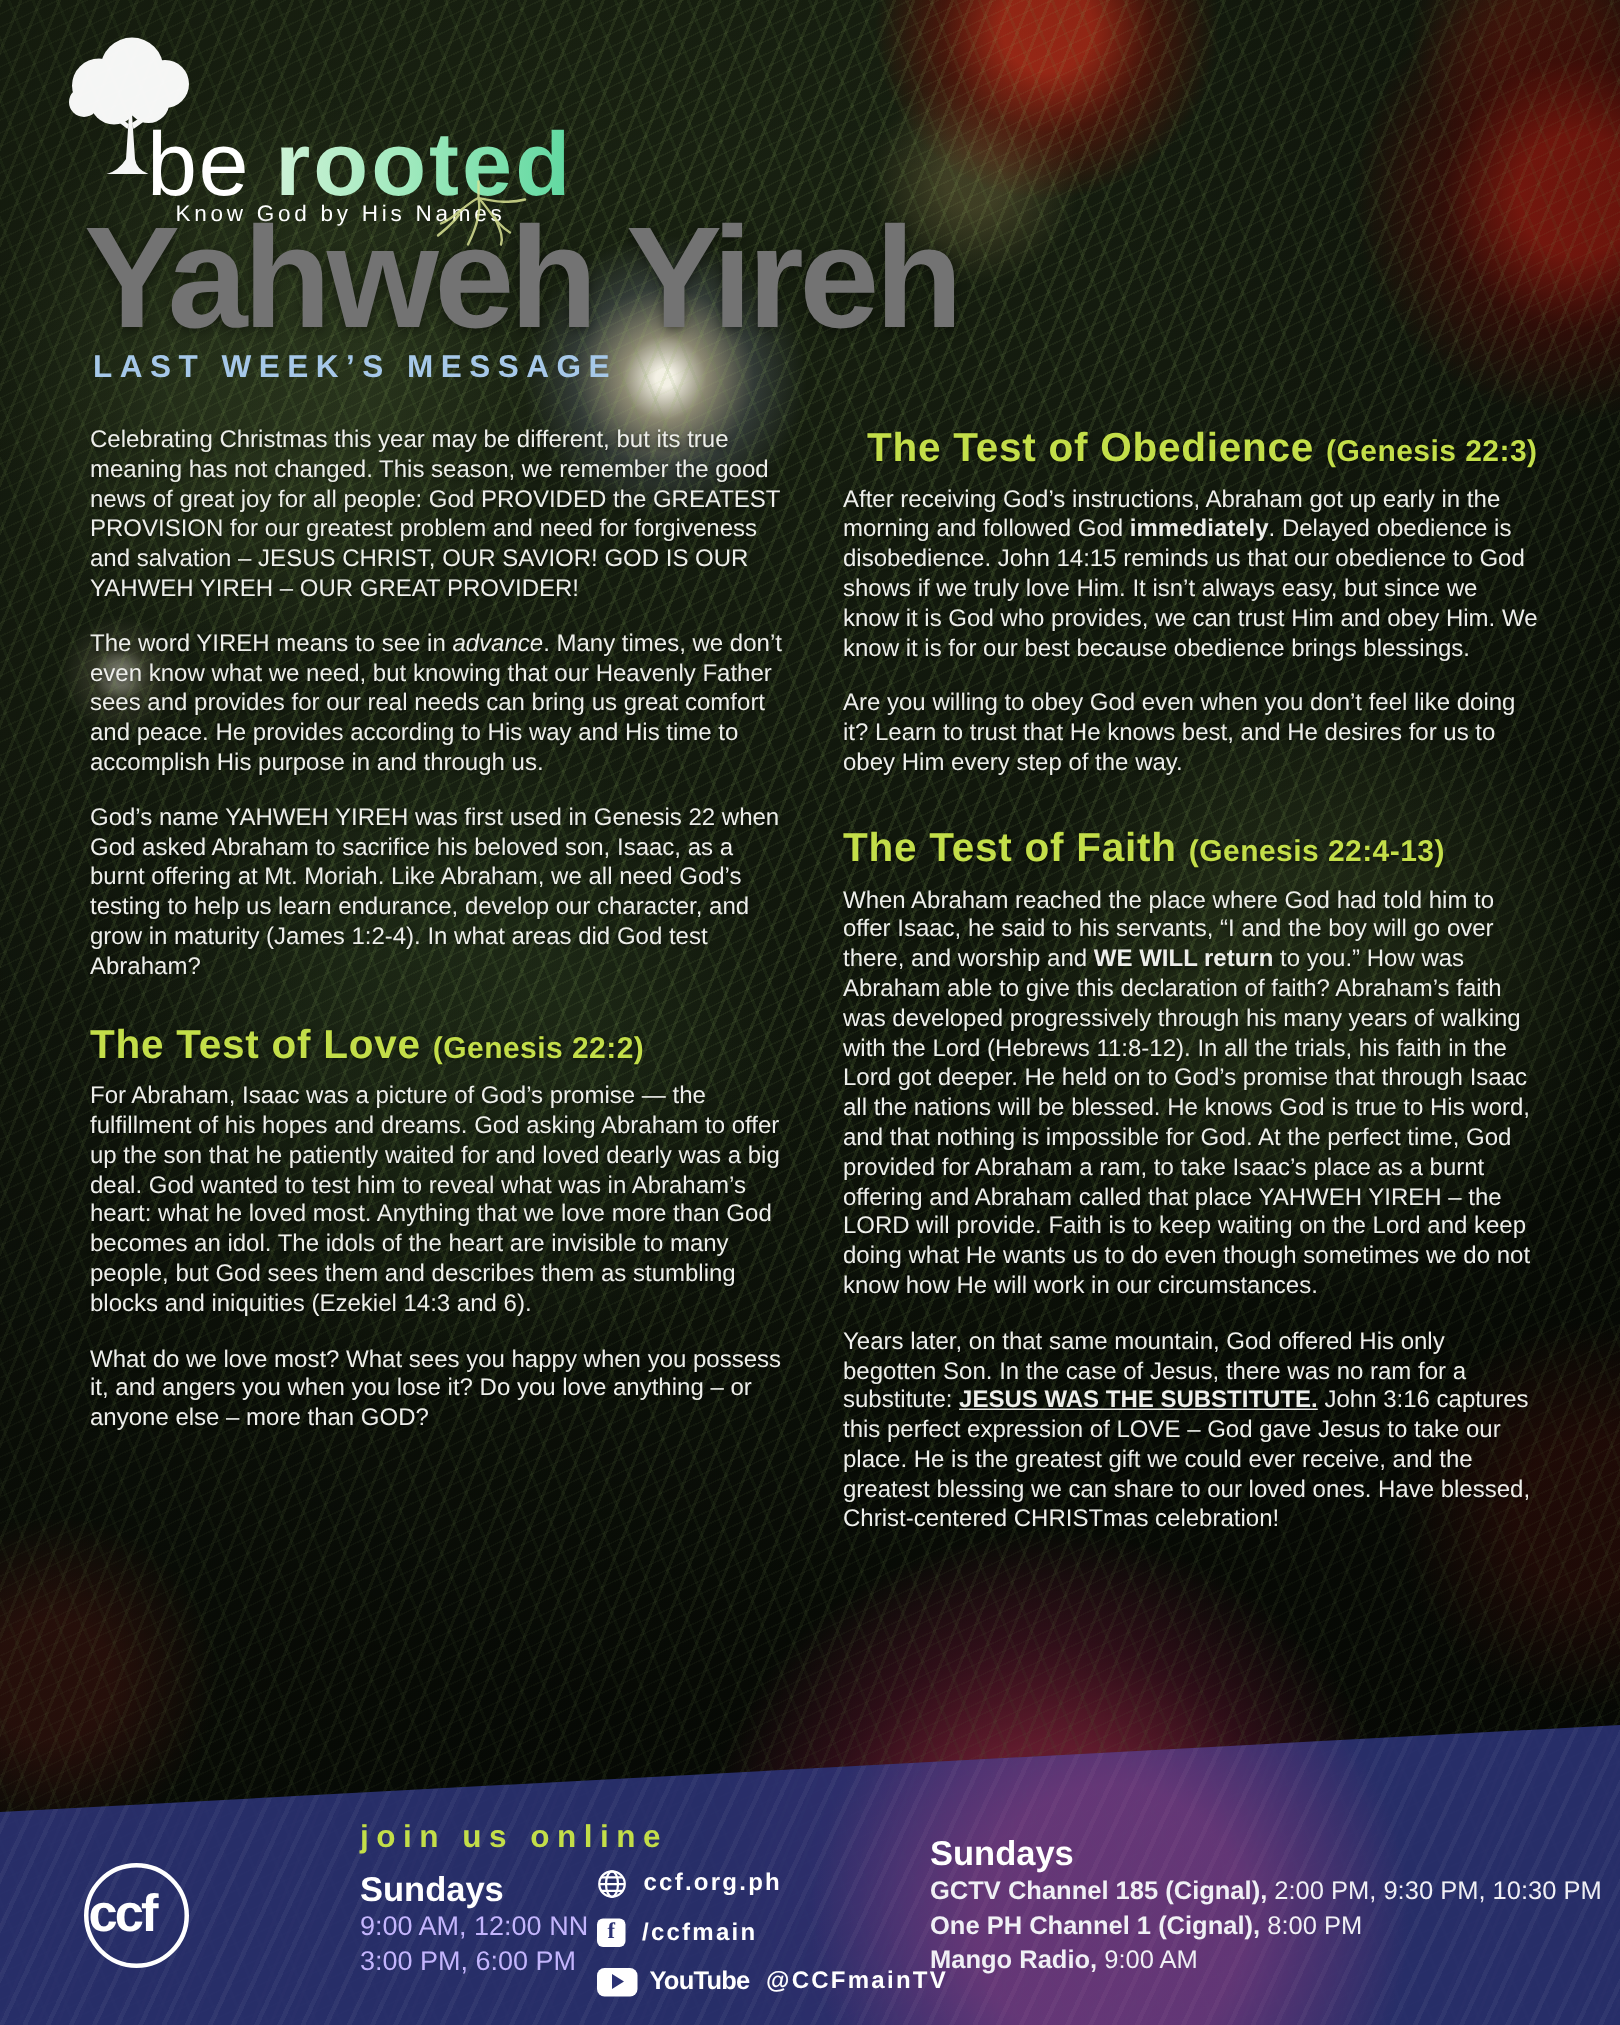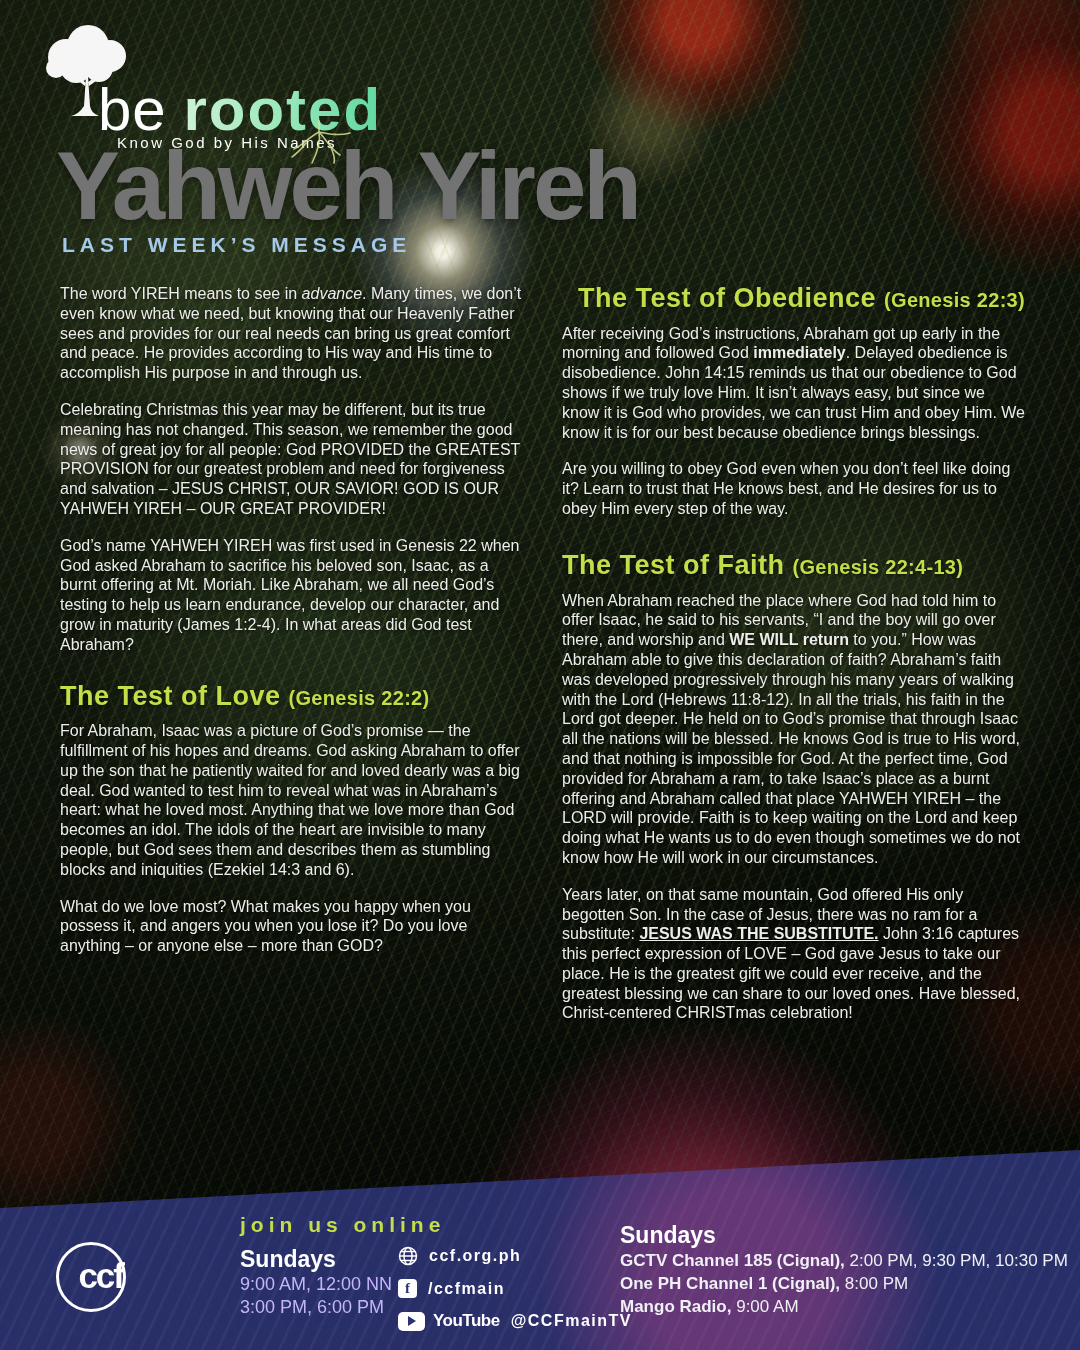--- a/index.html
+++ b/index.html
@@ -65,21 +65,21 @@
 
   
   .footer{position:absolute;left:0;top:1150px;width:1080px;height:200px;z-index:3;
      clip-path:polygon(0 29%,100% 0,100% 100%,0 100%);
      background:rgba(44,51,118,.88);}
   .footer::before{content:'';position:absolute;inset:0;
      background:
        radial-gradient(circle at 740px 130px, rgba(215,70,140,.30) 0 90px, transparent 200px),
        repeating-linear-gradient(115deg, rgba(255,255,255,.045) 0 3px, transparent 3px 14px);}
   .ccf-logo{position:absolute;left:56px;top:92px;width:70px;height:70px;border:3.5px solid #fff;
-     border-radius:50%;display:flex;align-items:center;justify-content:flex-end;
+     border-radius:50%;display:flex;align-items:center;justify-content:flex-start;
      color:#fff;font-weight:800;font-size:35px;letter-spacing:-2px;padding-bottom:2px;box-sizing:border-box;}
   .f-head{color:#c3de49;font-weight:700;font-size:21px;letter-spacing:5px;white-space:nowrap;}
   .f-day{color:#fff;font-weight:700;font-size:23px;margin-top:9px;}
   .f-time{color:#c4b5fd;font-size:18px;line-height:23px;}
   .f-online{position:absolute;left:240px;top:63px;}
   .f-social{position:absolute;left:398px;top:96px;}
   .social-row{display:flex;align-items:center;margin-bottom:13px;color:#fff;}
   .social-label{font-size:16px;letter-spacing:1.5px;font-weight:700;margin-left:11px;white-space:nowrap;}
   .fb-icon{width:19px;height:19px;background:#fff;border-radius:4px;display:flex;align-items:center;
      justify-content:center;color:#2b3274;font-weight:800;font-size:15px;font-family:"Liberation Serif",serif;}
@@ -121,26 +121,26 @@
         <path d="M22 24 C18 30 14 33 8 38"></path>
         <path d="M46 26 C48 32 52 38 50 44"></path>
       </g>
     </svg>
   </div>
 
   <div class="title">Yahweh Yireh</div>
   <div class="subtitle">LAST WEEK’S MESSAGE</div>
 
   <div class="col col-left">
+    <p>Celebrating Christmas this year may be different, but its true meaning has not changed. This season, we remember the good news of great joy for all people: God PROVIDED the GREATEST PROVISION for our greatest problem and need for forgiveness and salvation – JESUS CHRIST, OUR SAVIOR! GOD IS OUR YAHWEH YIREH – OUR GREAT PROVIDER!</p>
     <p><span>The word YIREH means to see in </span><span class="seg-i">advance</span><span>. Many times, we don’t even know what we need, but knowing that our Heavenly Father sees and provides for our real needs can bring us great comfort and peace. He provides according to His way and His time to accomplish His purpose in and through us.</span></p>
-    <p>Celebrating Christmas this year may be different, but its true meaning has not changed. This season, we remember the good news of great joy for all people: God PROVIDED the GREATEST PROVISION for our greatest problem and need for forgiveness and salvation – JESUS CHRIST, OUR SAVIOR! GOD IS OUR YAHWEH YIREH – OUR GREAT PROVIDER!</p>
     <p>God’s name YAHWEH YIREH was first used in Genesis 22 when God asked Abraham to sacrifice his beloved son, Isaac, as a burnt offering at Mt. Moriah. Like Abraham, we all need God’s testing to help us learn endurance, develop our character, and grow in maturity (James 1:2-4). In what areas did God test Abraham?</p>
     <div class="sec-h"><span>The Test of Love</span> <span class="ref">(Genesis 22:2)</span></div>
     <p>For Abraham, Isaac was a picture of God’s promise — the fulfillment of his hopes and dreams. God asking Abraham to offer up the son that he patiently waited for and loved dearly was a big deal. God wanted to test him to reveal what was in Abraham’s heart: what he loved most. Anything that we love more than God becomes an idol. The idols of the heart are invisible to many people, but God sees them and describes them as stumbling blocks and iniquities (Ezekiel 14:3 and 6).</p>
-    <p>What do we love most? What makes you happy when you possess it, and angers you when you lose it? Do you love anything – or anyone else – more than GOD?</p>
+    <p>What do we love most? What sees you happy when you possess it, and angers you when you lose it? Do you love anything – or anyone else – more than GOD?</p>
   </div>
 
   <div class="col col-right">
     <div class="sec-h first"><span>The Test of Obedience</span> <span class="ref">(Genesis 22:3)</span></div>
     <p><span>After receiving God’s instructions, Abraham got up early in the morning and followed God </span><span class="seg-b">immediately</span><span>. Delayed obedience is disobedience. John 14:15 reminds us that our obedience to God shows if we truly love Him. It isn’t always easy, but since we know it is God who provides, we can trust Him and obey Him. We know it is for our best because obedience brings blessings.</span></p>
     <p>Are you willing to obey God even when you don’t feel like doing it? Learn to trust that He knows best, and He desires for us to obey Him every step of the way.</p>
     <div class="sec-h" style="margin-top:32px;"><span>The Test of Faith</span> <span class="ref">(Genesis 22:4-13)</span></div>
     <p><span>When Abraham reached the place where God had told him to offer Isaac, he said to his servants, “I and the boy will go over there, and worship and </span><span class="seg-b">WE WILL return</span><span> to you.” How was Abraham able to give this declaration of faith? Abraham’s faith was developed progressively through his many years of walking with the Lord (Hebrews 11:8-12). In all the trials, his faith in the Lord got deeper. He held on to God’s promise that through Isaac all the nations will be blessed. He knows God is true to His word, and that nothing is impossible for God. At the perfect time, God provided for Abraham a ram, to take Isaac’s place as a burnt offering and Abraham called that place YAHWEH YIREH – the LORD will provide. Faith is to keep waiting on the Lord and keep doing what He wants us to do even though sometimes we do not know how He will work in our circumstances.</span></p>
     <p><span>Years later, on that same mountain, God offered His only begotten Son. In the case of Jesus, there was no ram for a substitute: </span><span class="seg-bu">JESUS WAS THE SUBSTITUTE.</span><span> John 3:16 captures this perfect expression of LOVE – God gave Jesus to take our place. He is the greatest gift we could ever receive, and the greatest blessing we can share to our loved ones. Have blessed, Christ-centered CHRISTmas celebration!</span></p>
   </div>

